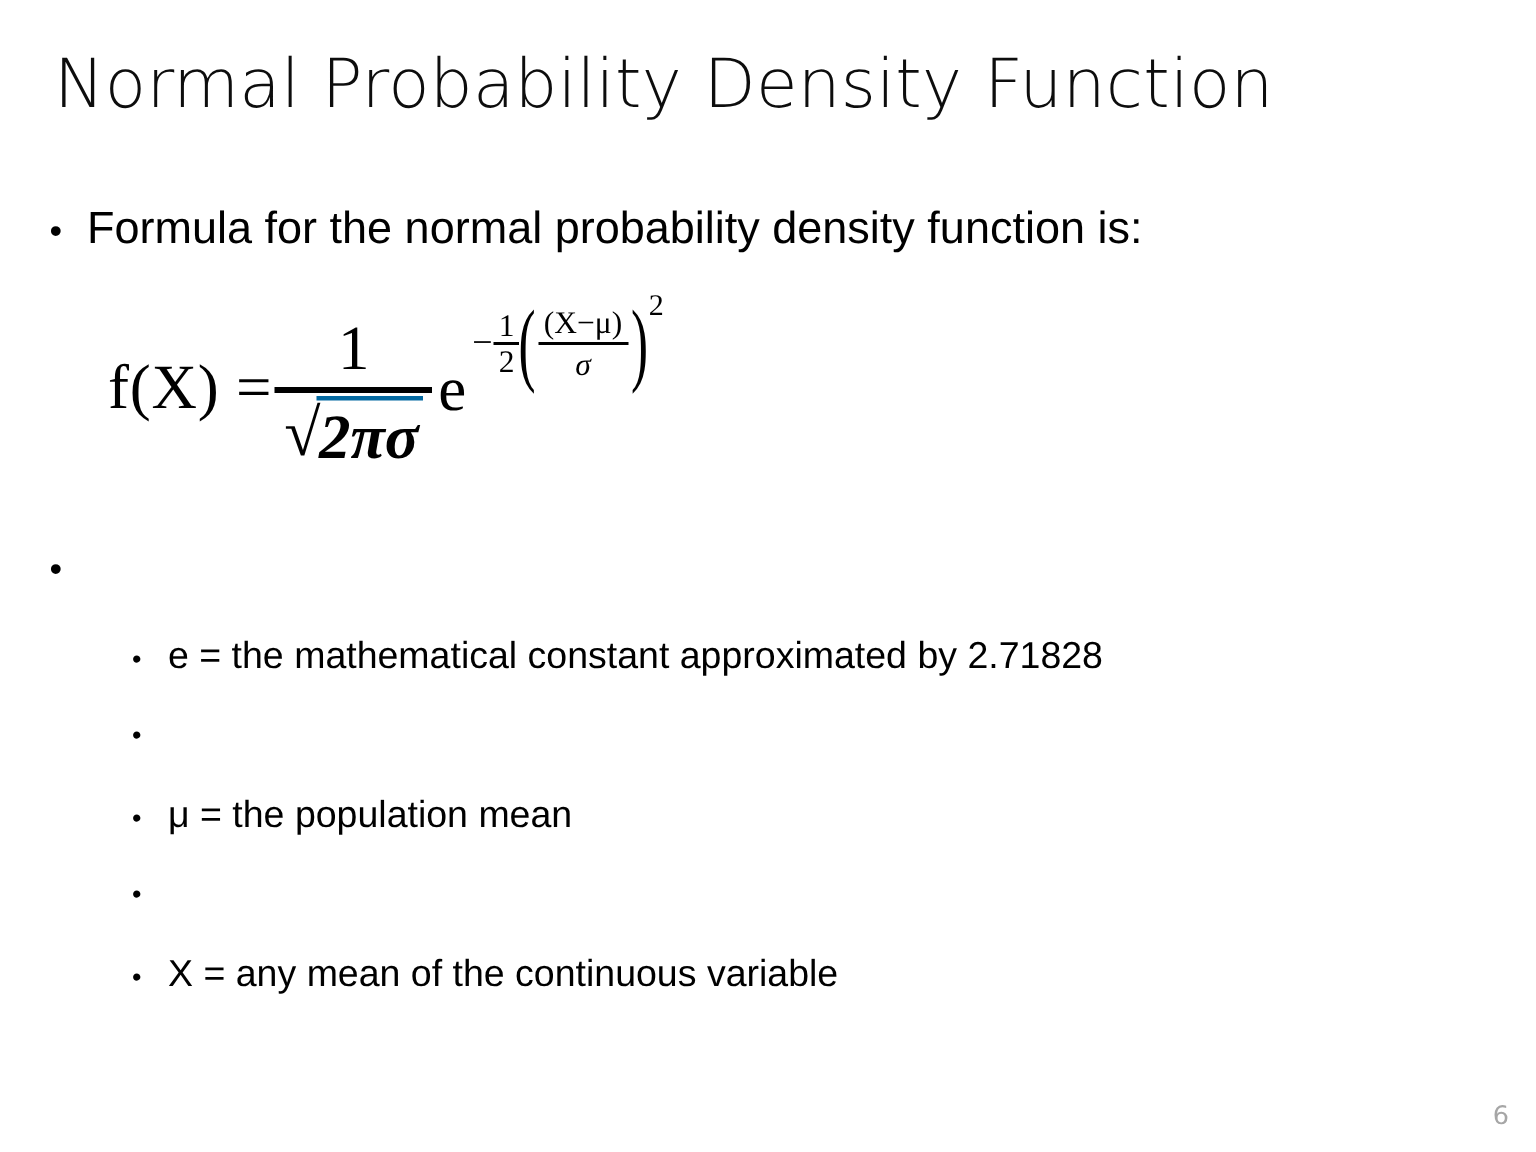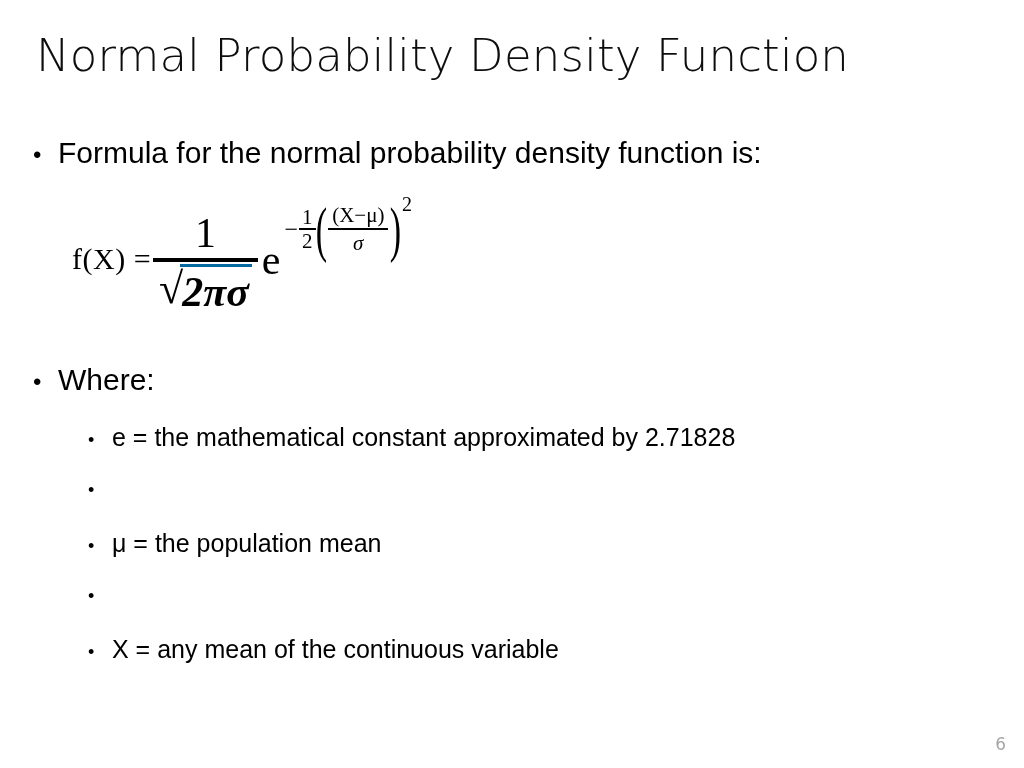--- a/index.html
+++ b/index.html
@@ -74,21 +74,21 @@
     position: absolute;
     left: 72px;
     top: 196px;
     height: 130px;
     display: flex;
     align-items: center;
     font-family: "Liberation Serif", "DejaVu Serif", serif;
     color: #000000;
   }
   .eq-lhs {
-    font-size: 30px;
+    font-size: 42px;
     line-height: 42px;
     letter-spacing: 0.5px;
     padding-bottom: 4px;
   }
   .eq-frac {
     display: inline-flex;
     flex-direction: column;
     align-items: center;
     margin: 0 2px;
     position: relative;
@@ -260,21 +260,20 @@
         <span class="bar"></span>
         <span class="den">σ</span>
       </span>
       <span class="paren">)</span>
       <span class="exp-sup">2</span>
     </span>
   </div>
 
   <div class="bullet-l1" style="top:361px;">
     <span class="marker">•</span>
-    <span class="btext">Where:</span>
   </div>
 
   <div class="bullet-l2" style="top:421px;">
     <span class="marker">•</span>
     <span class="btext">e = the mathematical constant approximated by 2.71828</span>
   </div>
 
   <div class="bullet-l2" style="top:474px;">
     <span class="marker">•</span>
   </div>

